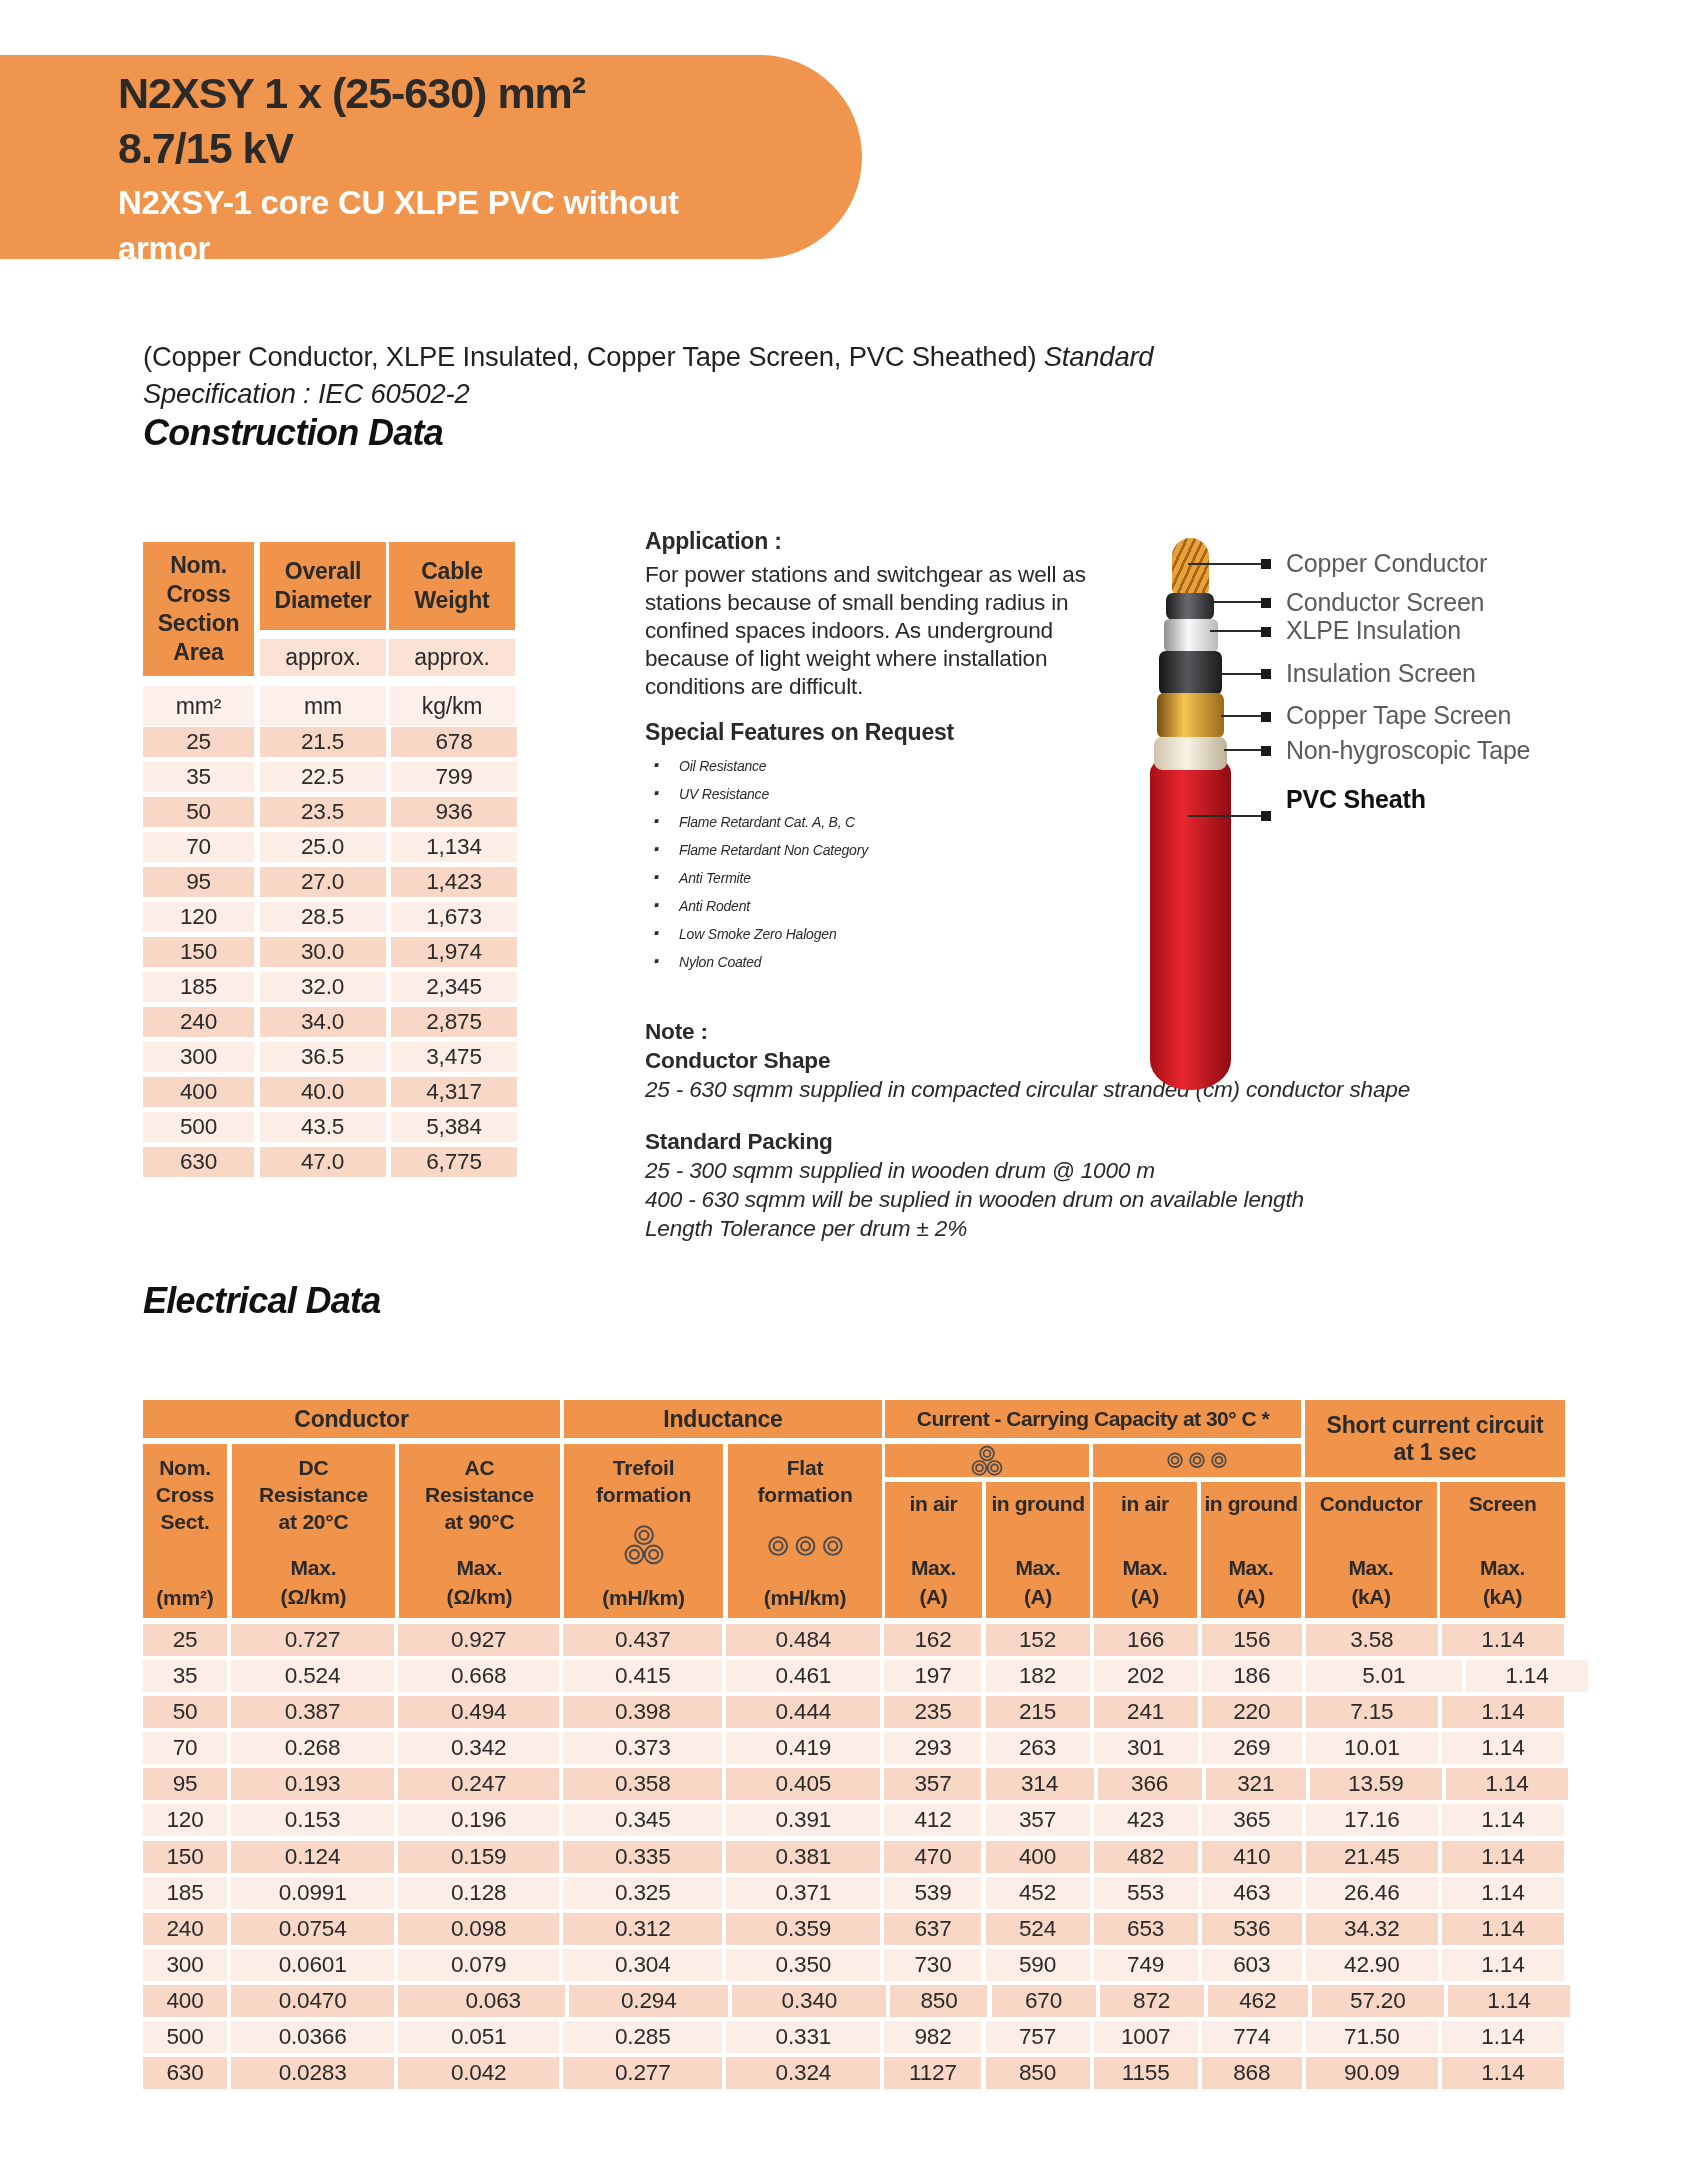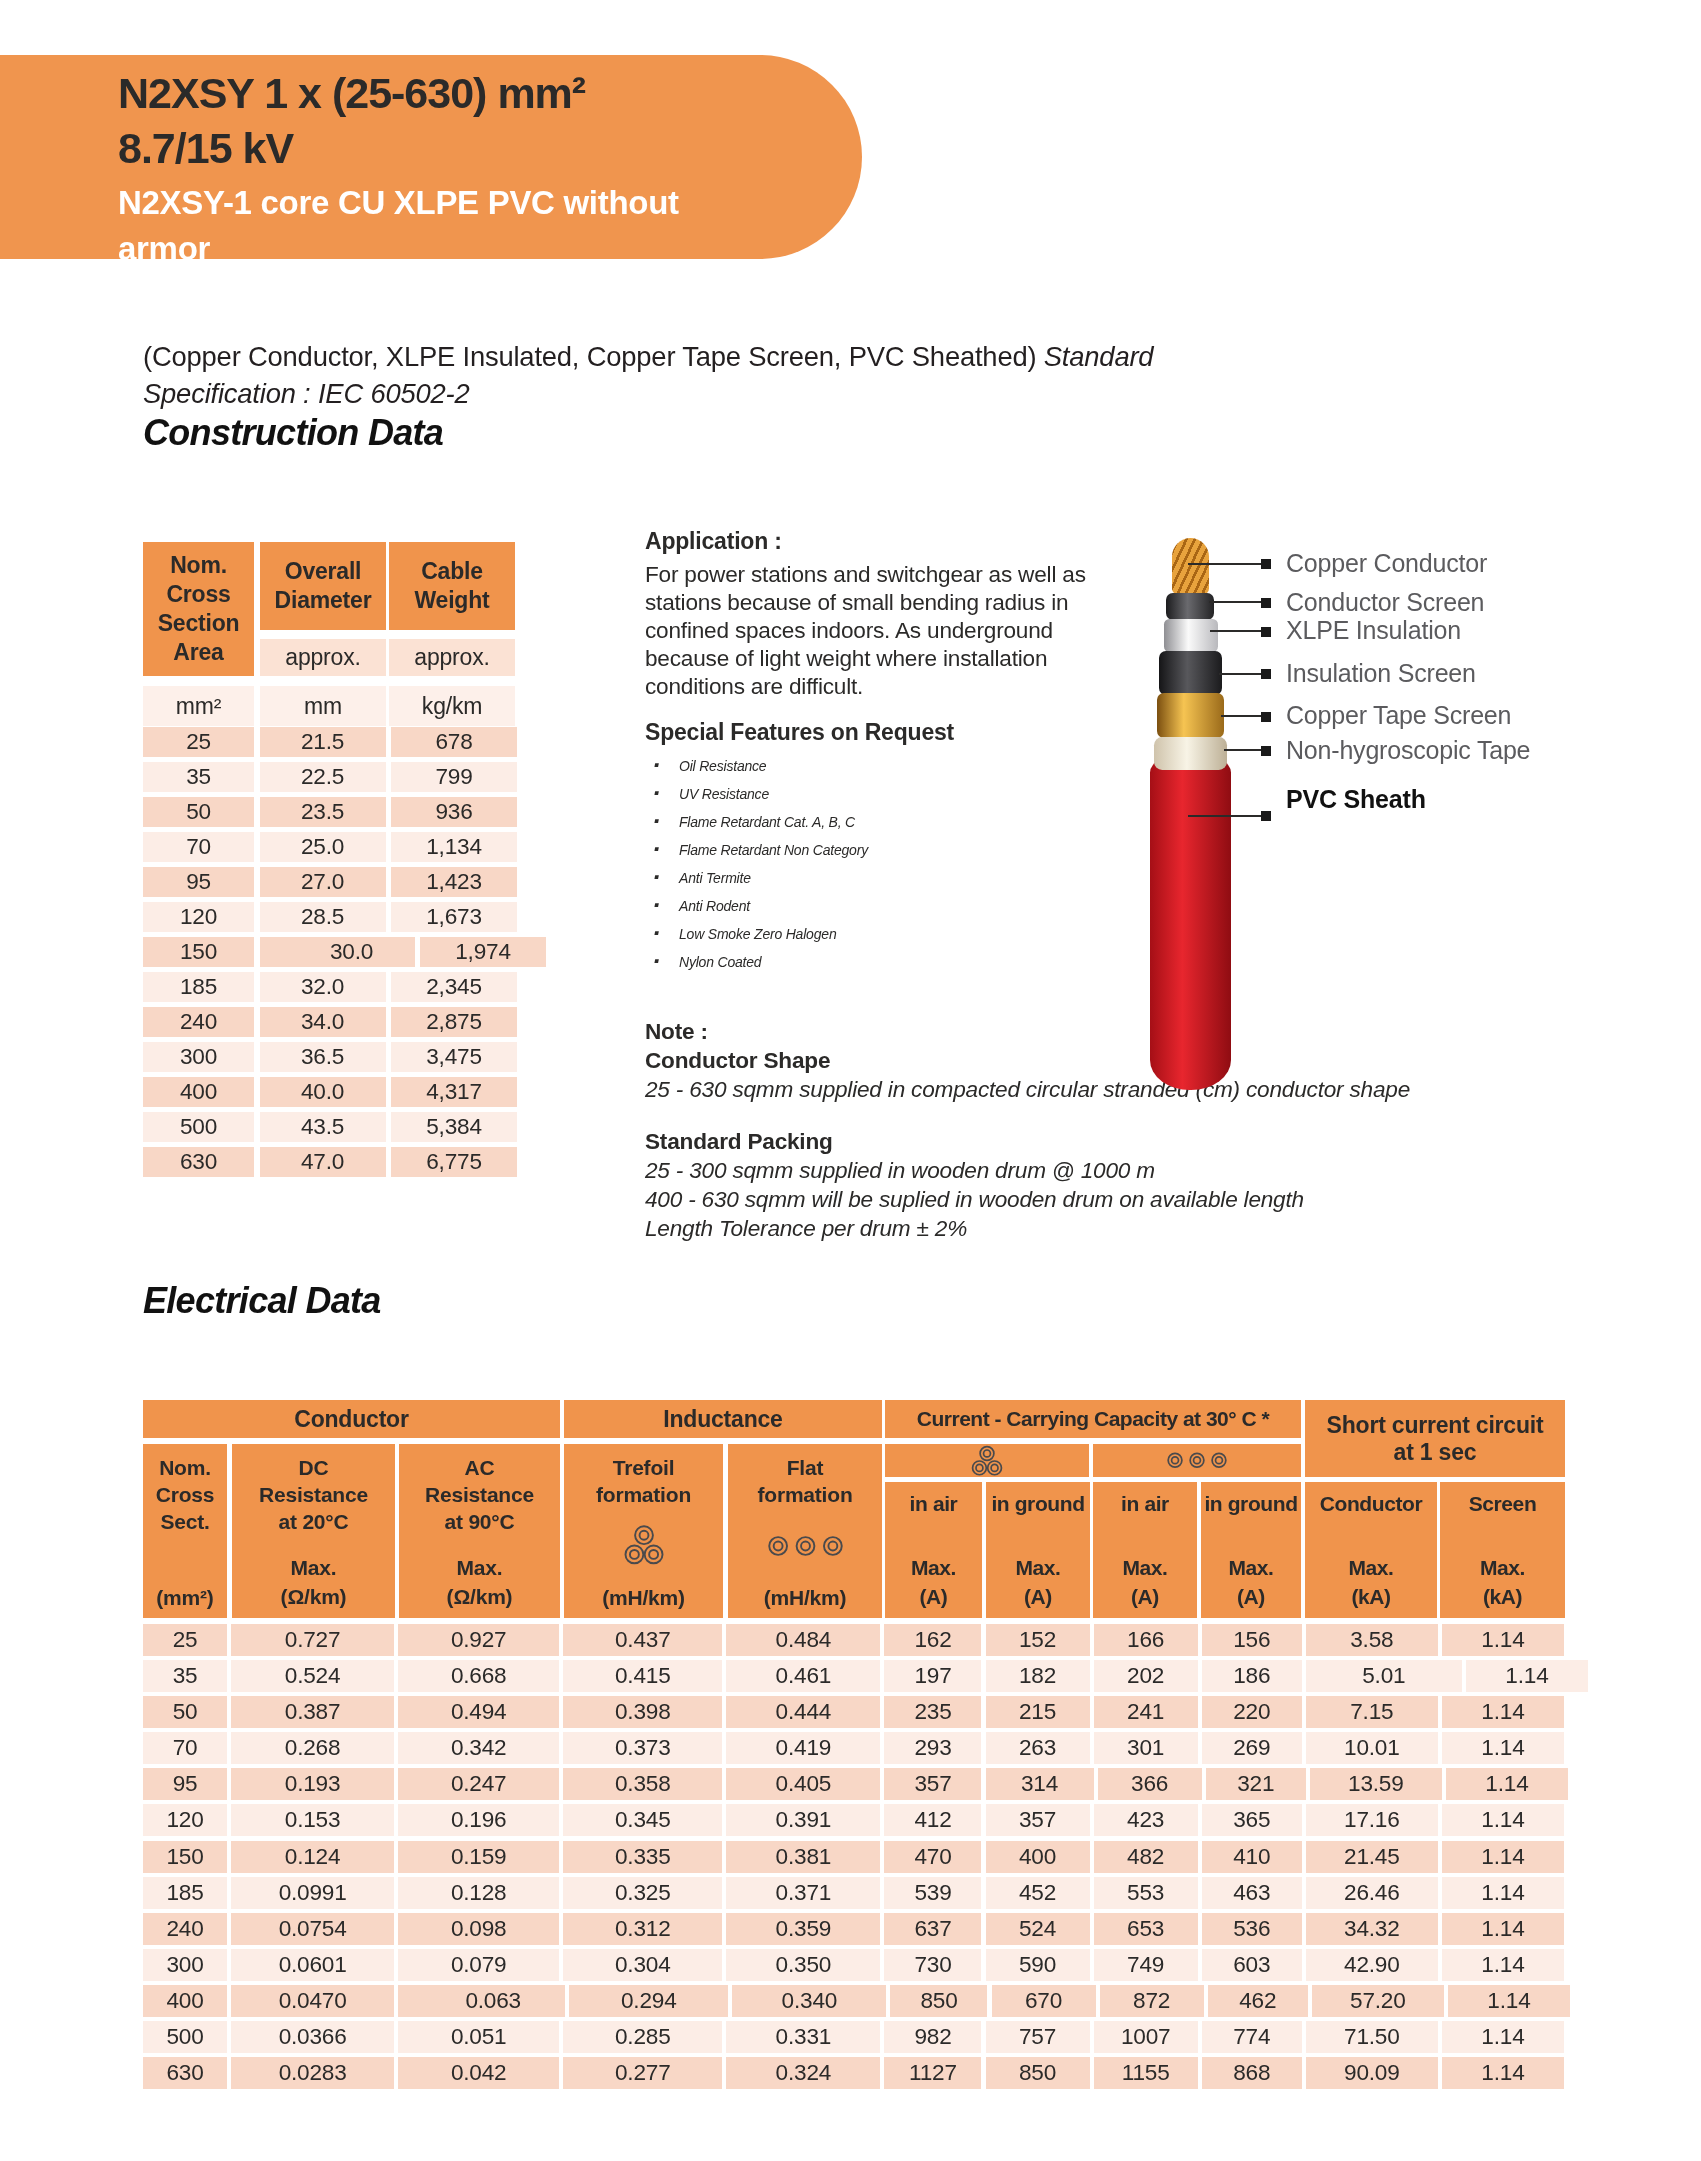--- a/index.html
+++ b/index.html
@@ -150,21 +150,21 @@
           <div class="ccellr" style="width: 126px;">27.0</div>
           <div class="ccellr" style="width: 126px;">1,423</div>
         </div>
         <div class="crow light">
           <div class="ccellr" style="width: 111px;">120</div>
           <div class="ccellr" style="width: 126px;">28.5</div>
           <div class="ccellr" style="width: 126px;">1,673</div>
         </div>
         <div class="crow dark">
           <div class="ccellr" style="width: 111px;">150</div>
-          <div class="ccellr" style="width: 126px; padding-left: 29px;">30.0</div>
+          <div class="ccellr" style="width: 126px;">30.0</div>
           <div class="ccellr" style="width: 126px;">1,974</div>
         </div>
         <div class="crow light">
           <div class="ccellr" style="width: 111px;">185</div>
           <div class="ccellr" style="width: 126px;">32.0</div>
           <div class="ccellr" style="width: 126px;">2,345</div>
         </div>
         <div class="crow dark">
           <div class="ccellr" style="width: 111px;">240</div>
           <div class="ccellr" style="width: 126px;">34.0</div>

